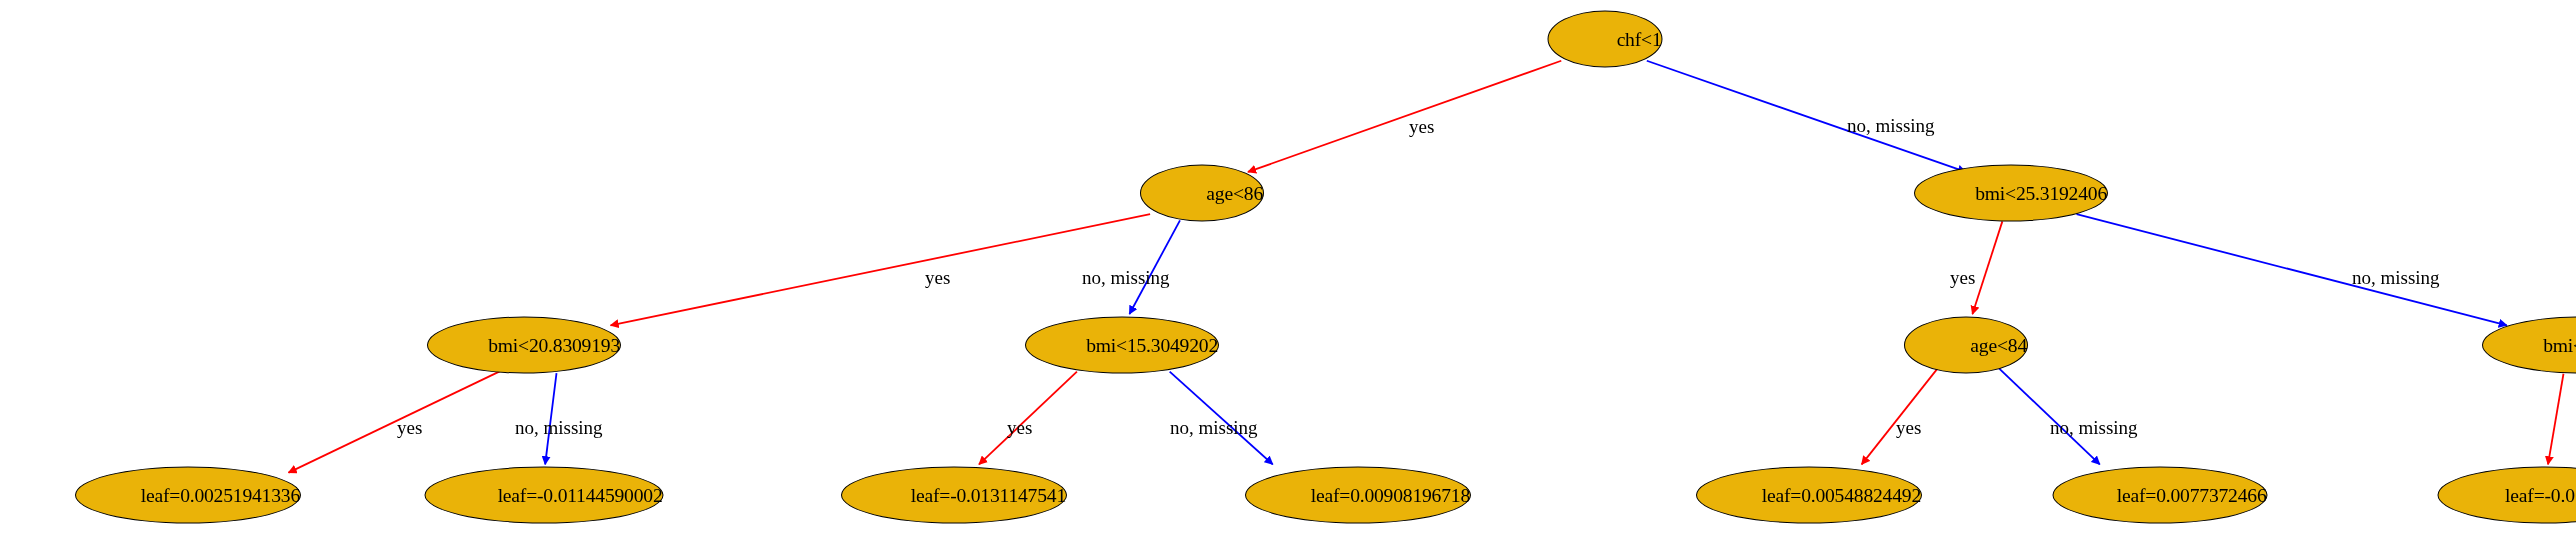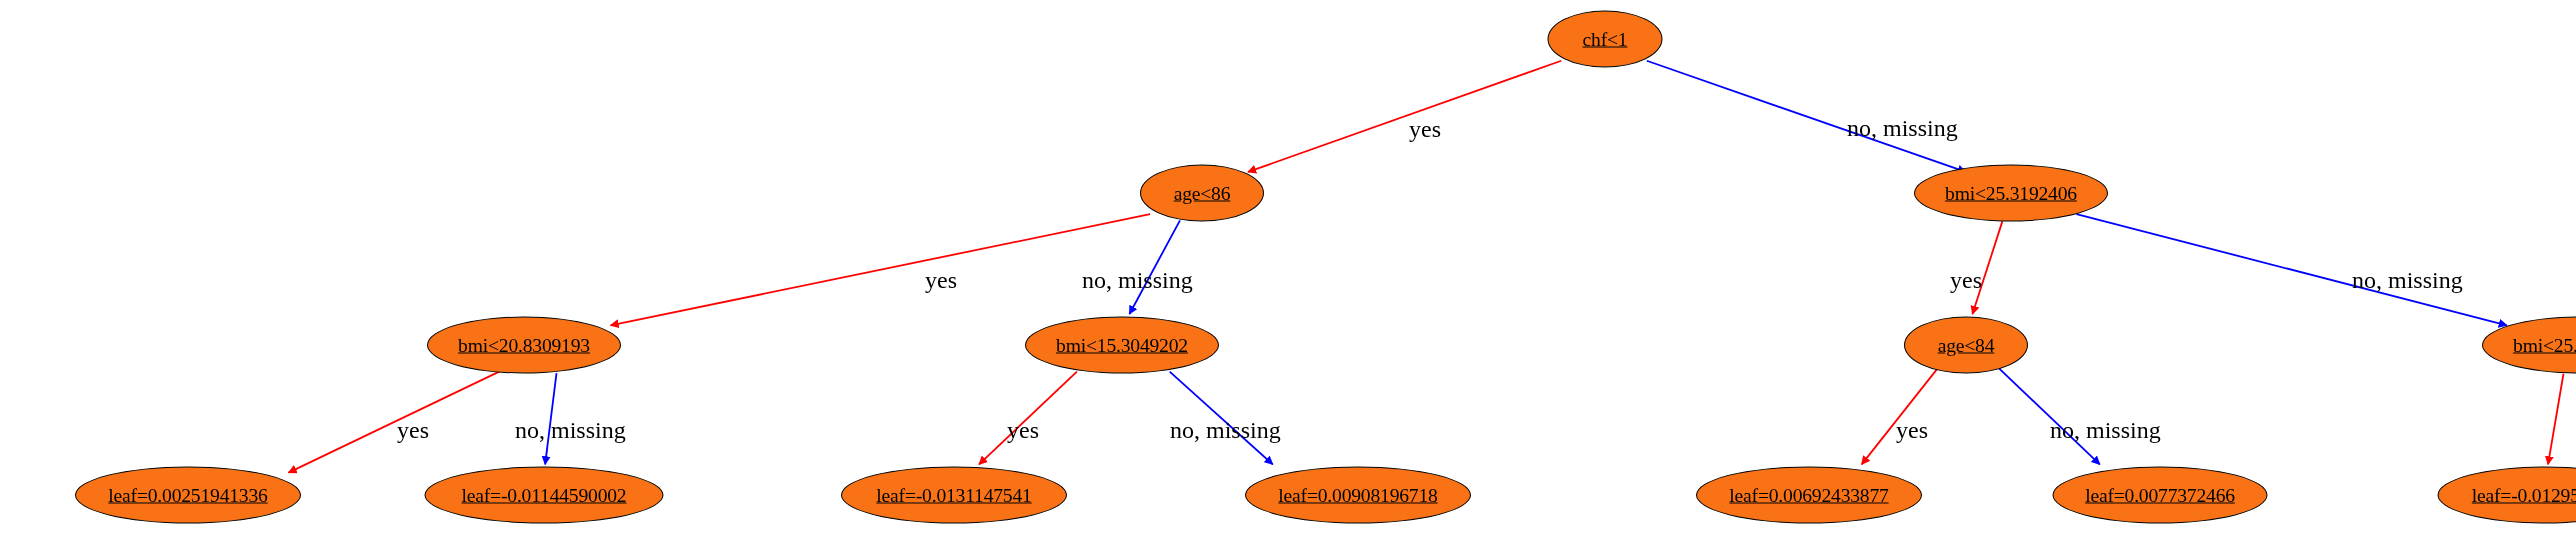--- a/index.html
+++ b/index.html
@@ -29,39 +29,38 @@
     left: 0;
     top: 0;
     width: 3205px;
     height: 539px;
   }
   .tree-node {
     position: absolute;
     box-sizing: border-box;
     border: 1.5px solid #000000;
     border-radius: 50%;
-    background: #f97316;
+    background: #eab308;
     display: flex;
     align-items: center;
-    justify-content: center;
+    justify-content: flex-end;
     transform: translate(-50%, -50%);
-    text-decoration: underline;
   }
   .tree-node .node-label {
     font-family: "Liberation Serif", "DejaVu Serif", serif;
     font-size: 19.6px;
     color: #000000;
     white-space: nowrap;
     line-height: 1;
     letter-spacing: -0.2px;
   }
   .edge-label {
     position: absolute;
     font-family: "Liberation Serif", "DejaVu Serif", serif;
-    font-size: 24px;
+    font-size: 19px;
     color: #000000;
     white-space: nowrap;
     line-height: 1;
   }
 </style>
 </head>
 <body>
 
 <div id="tree-canvas">
   <svg id="edge-layer" viewBox="0 0 6220 1047" preserveAspectRatio="none" xmlns="http://www.w3.org/2000/svg">
@@ -119,21 +118,21 @@
       <div class="tree-node" style="left: 544px; top: 495px; width: 239px; height: 57px;">
         <span class="node-label">leaf=-0.01144590002</span>
       </div>
       <div class="tree-node" style="left: 954px; top: 495px; width: 226px; height: 57px;">
         <span class="node-label">leaf=-0.0131147541</span>
       </div>
       <div class="tree-node" style="left: 1358px; top: 495px; width: 226px; height: 57px;">
         <span class="node-label">leaf=0.00908196718</span>
       </div>
       <div class="tree-node" style="left: 1809px; top: 495px; width: 226px; height: 57px;">
-        <span class="node-label">leaf=0.00692433877</span>
+        <span class="node-label">leaf=0.00548824492</span>
       </div>
       <div class="tree-node" style="left: 2160px; top: 495px; width: 215px; height: 57px;">
         <span class="node-label">leaf=0.0077372466</span>
       </div>
       <div class="tree-node" style="left: 2545px; top: 495px; width: 215px; height: 57px;">
         <span class="node-label">leaf=-0.012950819</span>
       </div>
       <div class="edge-label" style="left: 1409px; top: 117px;">yes</div>
       <div class="edge-label" style="left: 1847px; top: 116px;">no, missing</div>
       <div class="edge-label" style="left: 925px; top: 268px;">yes</div>

